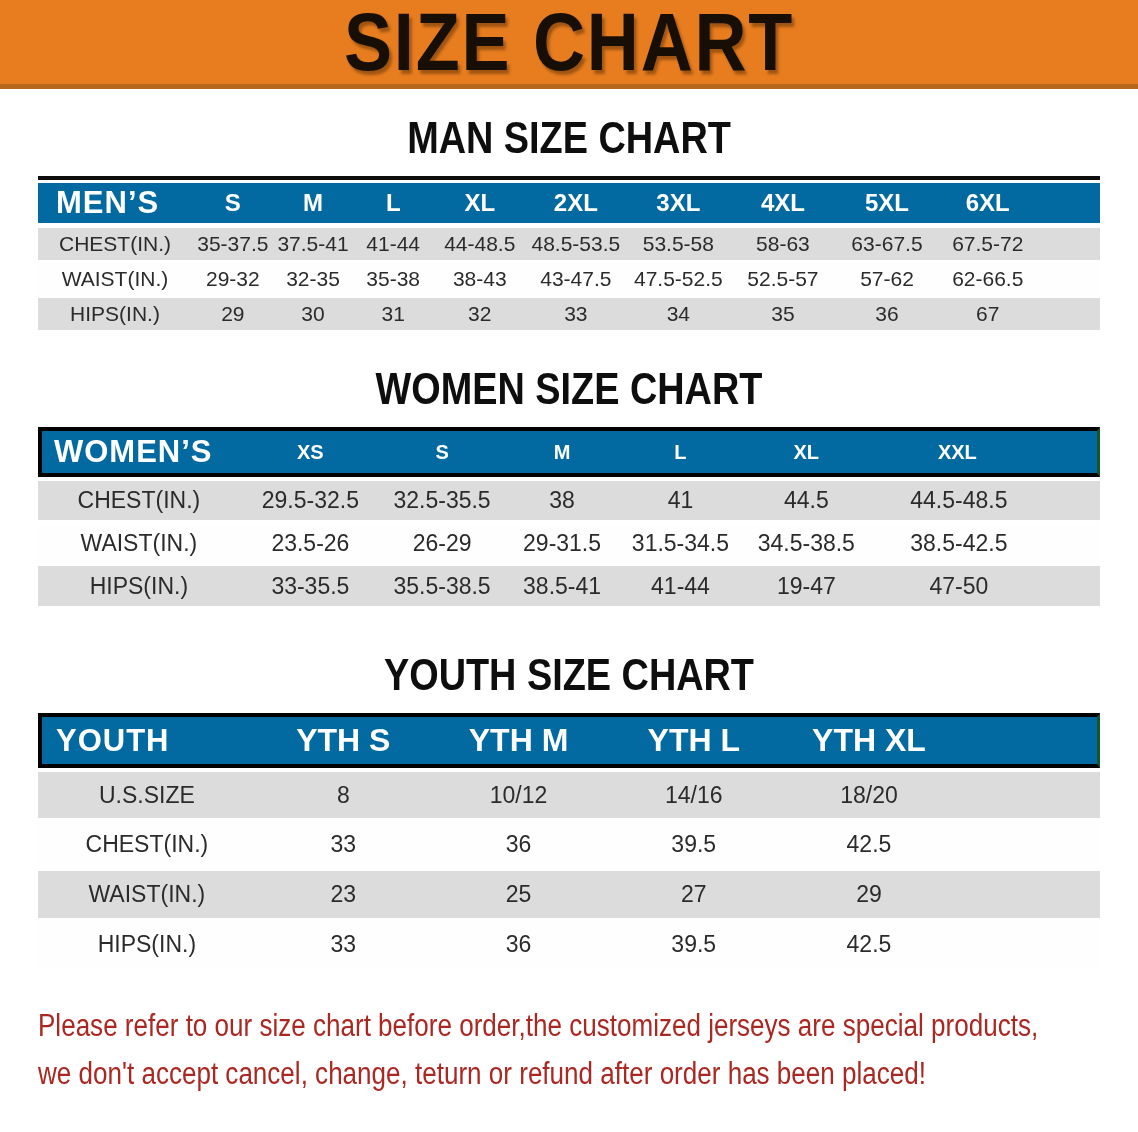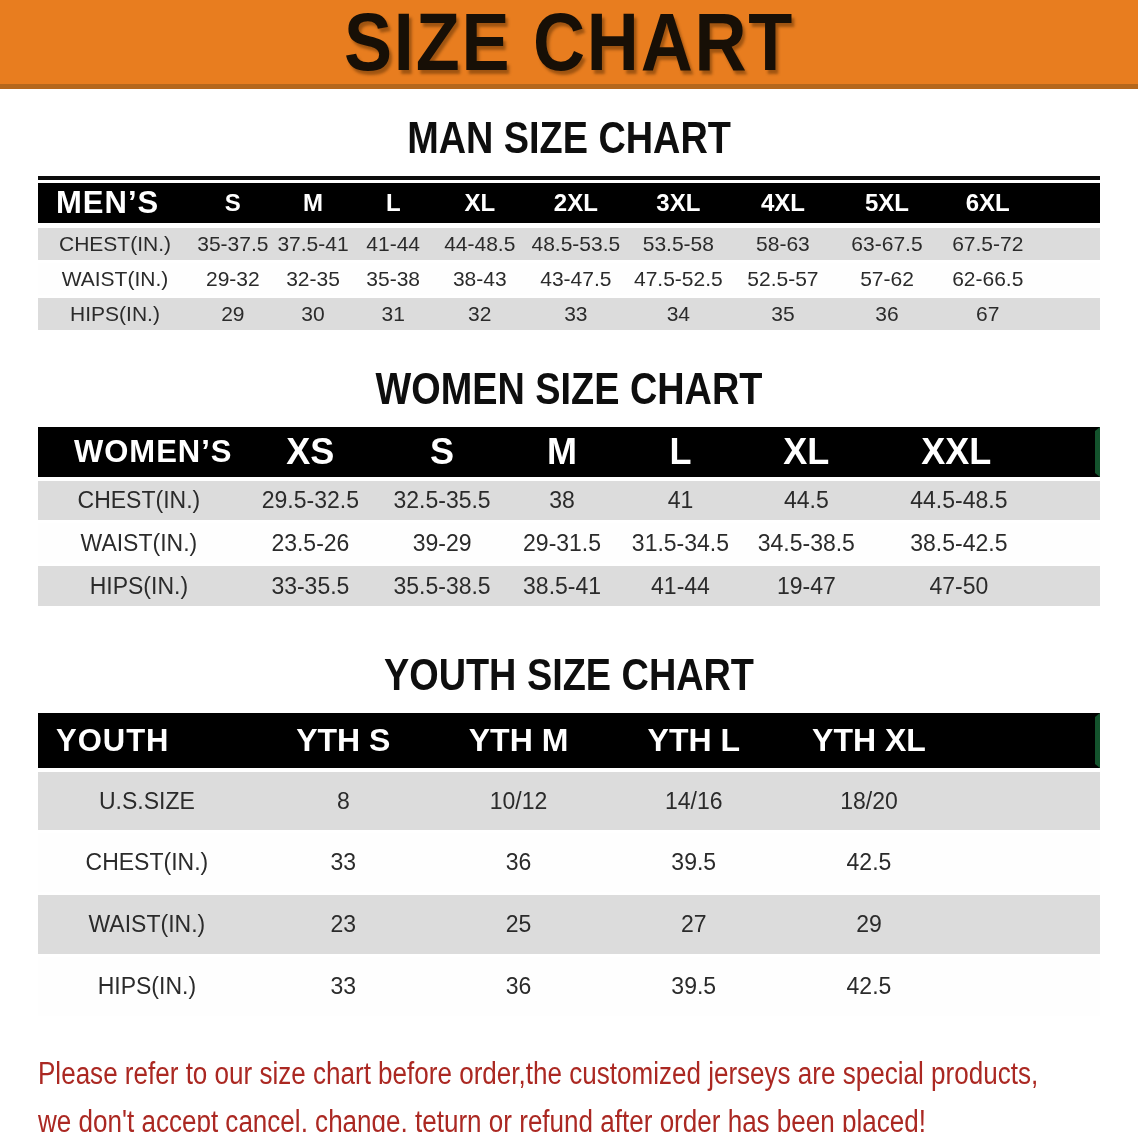--- a/index.html
+++ b/index.html
@@ -39,48 +39,48 @@
 
   .topbar { height: 4px; background: #0d0d0d; margin-bottom: 3px; }
 
   table.size-table {
     width: 100%;
     border-collapse: separate; border-spacing: 0;
     table-layout: fixed;
   }
   .size-table th, .size-table td { padding: 0; text-align: center; vertical-align: middle; }
   .size-table thead th {
-    background: #000000; color: #ffffff; font-weight: bold;
+    background: #0369a1; color: #ffffff; font-weight: bold;
   }
   .size-table th.corner { text-align: left; letter-spacing: 1px; }
   .r-gray  td { background: #DCDCDC; }
   .r-white td { background: #FEFEFE; }
   .size-table tbody td {
     color: #2B2B2B;
     border-top: 3px solid #ffffff;
   }
   
   .men-table thead th { height: 42px; font-size: 24px; border-bottom: 2px solid #ffffff; }
   .men-table th.corner { font-size: 31px; padding-left: 18px; }
   .men-table tbody td { height: 35px; font-size: 21px; }
   .men-table th:last-child, .men-table td:last-child { padding-right: 63px; }
   
   .bordered thead th { border-top: 4px solid #000; border-bottom: 4px solid #000; }
   .bordered thead th:first-child { border-left: 4px solid #000; }
-  .bordered thead th:last-child  { border-right: 5px solid #14532d; margin-top: 46px; }
+  .bordered thead th:last-child  { border-right: 3px solid #14532d; margin-top: 46px; }
   .bordered tbody tr:first-child td { border-top: 4px solid #ffffff; }
   
-  .women-table thead th { height: 50px; font-size: 36px; }
-  .women-table th.corner { font-size: 31px; padding-left: 32px; margin-left: 12px; }
+  .women-table thead th { height: 50px; font-size: 20px; }
+  .women-table th.corner { font-size: 31px; padding-left: 12px; margin-left: 12px; }
   .women-table tbody td { height: 43px; font-size: 23px; }
   .women-table th:last-child, .women-table td:last-child { padding-right: 55px; }
   
   .youth-table thead th { height: 55px; font-size: 32px; }
   .youth-table th.corner { font-size: 31px; padding-left: 14px; }
-  .youth-table tbody td { height: 62px; font-size: 23px; }
+  .youth-table tbody td { height: 50px; font-size: 23px; }
   
   .footer { margin: 40px 38px 0; }
   .footer p {
     margin: 0 0 12px;
     font-size: 31px; color: #AB2822;
     white-space: nowrap;
     transform: scaleX(0.84); transform-origin: 0 50%;
   }
 </style>
 </head>
@@ -192,21 +192,21 @@
           <td>29.5-32.5</td>
           <td>32.5-35.5</td>
           <td>38</td>
           <td>41</td>
           <td>44.5</td>
           <td>44.5-48.5</td>
         </tr>
         <tr class="r-white">
           <td>WAIST(IN.)</td>
           <td>23.5-26</td>
-          <td>39-29</td>
+          <td>26-29</td>
           <td>29-31.5</td>
           <td>31.5-34.5</td>
           <td>34.5-38.5</td>
           <td>38.5-42.5</td>
         </tr>
         <tr class="r-gray">
           <td>HIPS(IN.)</td>
           <td>33-35.5</td>
           <td>35.5-38.5</td>
           <td>38.5-41</td>

